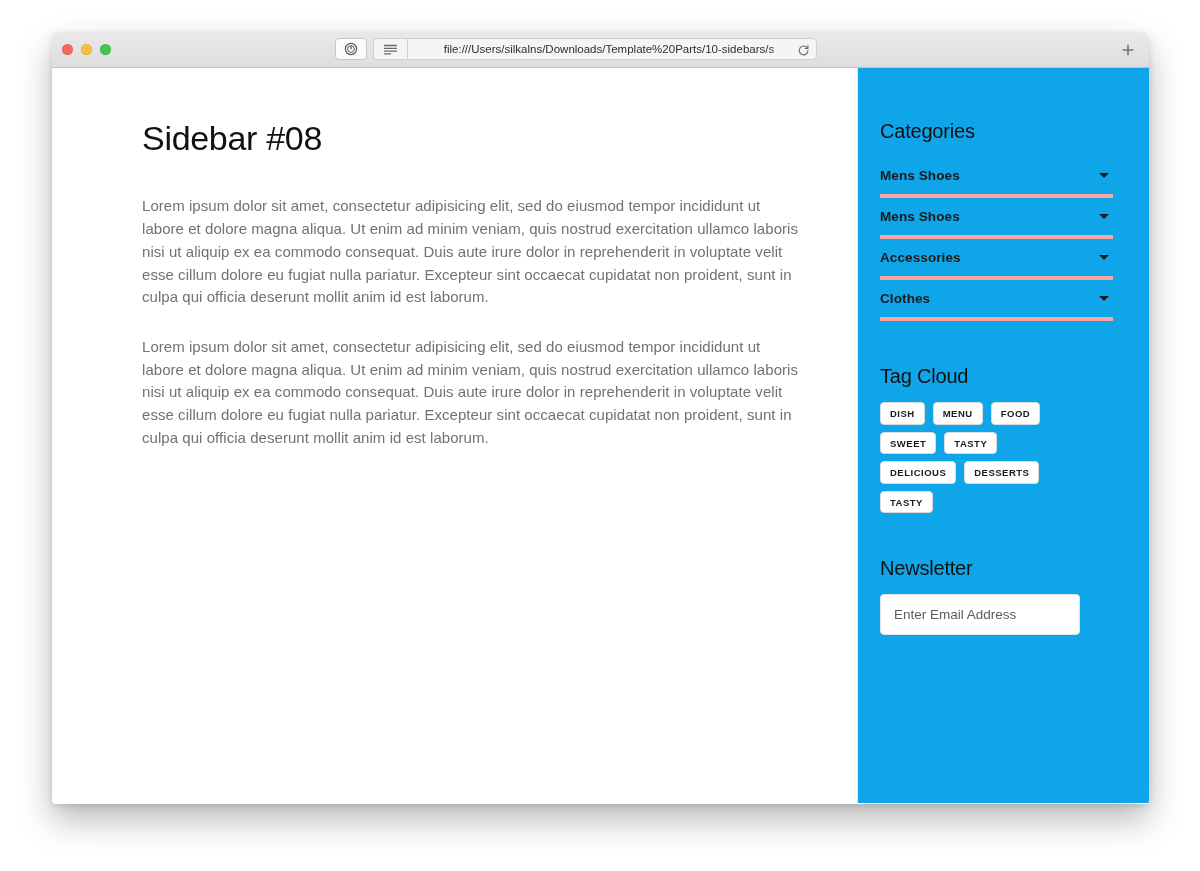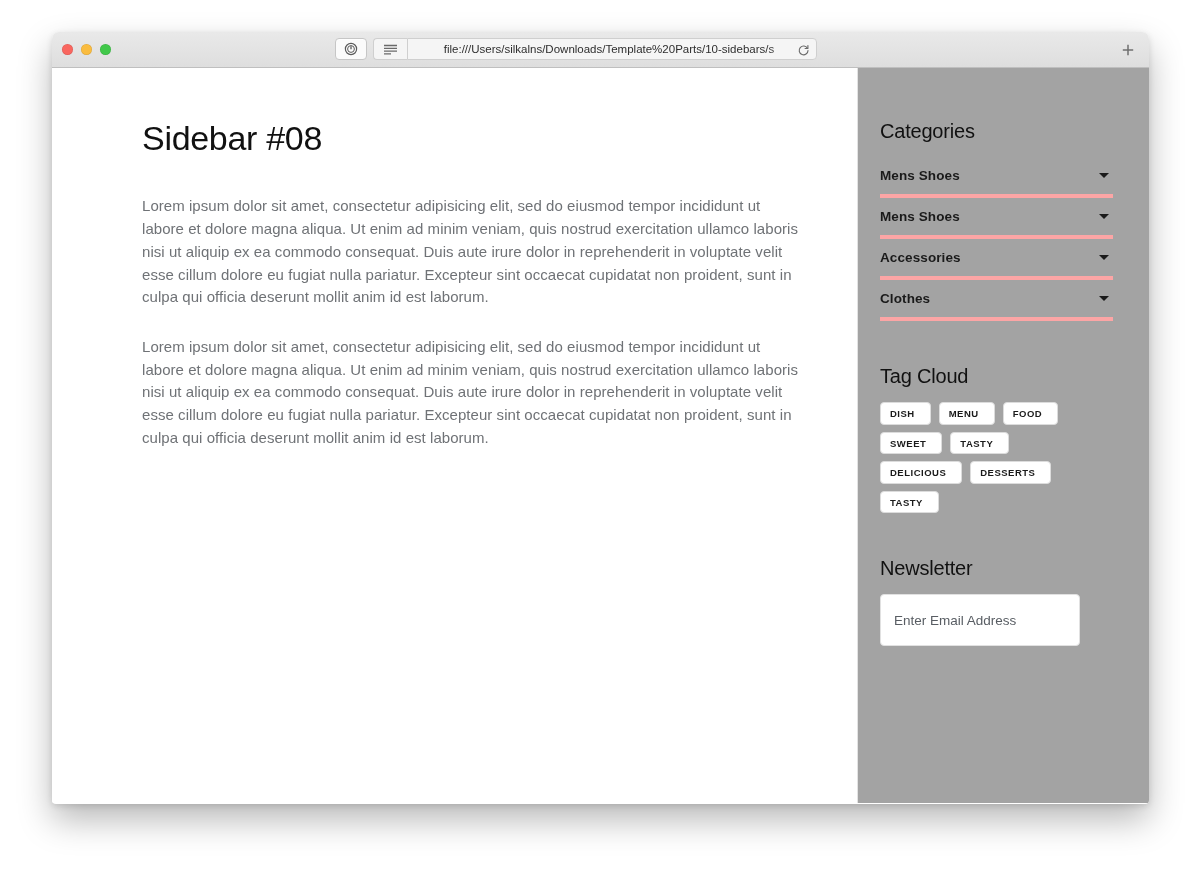--- a/index.html
+++ b/index.html
@@ -137,21 +137,21 @@
     color: #6f7276;
     margin: 0 0 27px 0;
     max-width: 668px;
     letter-spacing: 0.05px;
   }
 
   .sidebar-col {
     width: 292px;
     border-left: 1px solid #e3e3e3;
     padding: 52px 36px 0 22px;
-    background: #a3a3a3;
+    background: #0ea5e9;
   }
 
   .widget { margin-bottom: 34px; }
 
   .widget-title {
     font-size: 20px;
     font-weight: 500;
     color: #111111;
     margin: 0 0 14px 0;
     letter-spacing: -0.2px;
@@ -185,36 +185,36 @@
   .tagcloud-title { }
   .tags {
     display: flex;
     flex-wrap: wrap;
     gap: 7px 8px;
     max-width: 200px;
   }
   .tag {
     border: 1px solid #dcdcdc;
     border-radius: 4px;
-    padding: 6px 15px 5px 9px;
+    padding: 6px 9px 5px 9px;
     font-size: 9.5px;
     font-weight: 700;
     letter-spacing: 0.5px;
     color: #1a1a1a;
     background: #ffffff;
     cursor: pointer;
     line-height: 1;
     white-space: nowrap;
   }
 
   
   .newsletter-title { margin-bottom: 14px; }
   .email-input {
     width: 200px;
-    height: 52px;
+    height: 41px;
     border: 1px solid #e1e1e1;
     border-radius: 4px;
     background: #ffffff;
     padding: 0 13px;
     font-size: 13.5px;
     color: #555a60;
     font-family: "Liberation Sans", sans-serif;
     outline: none;
   }
   .email-input::placeholder { color: #585d63; }

